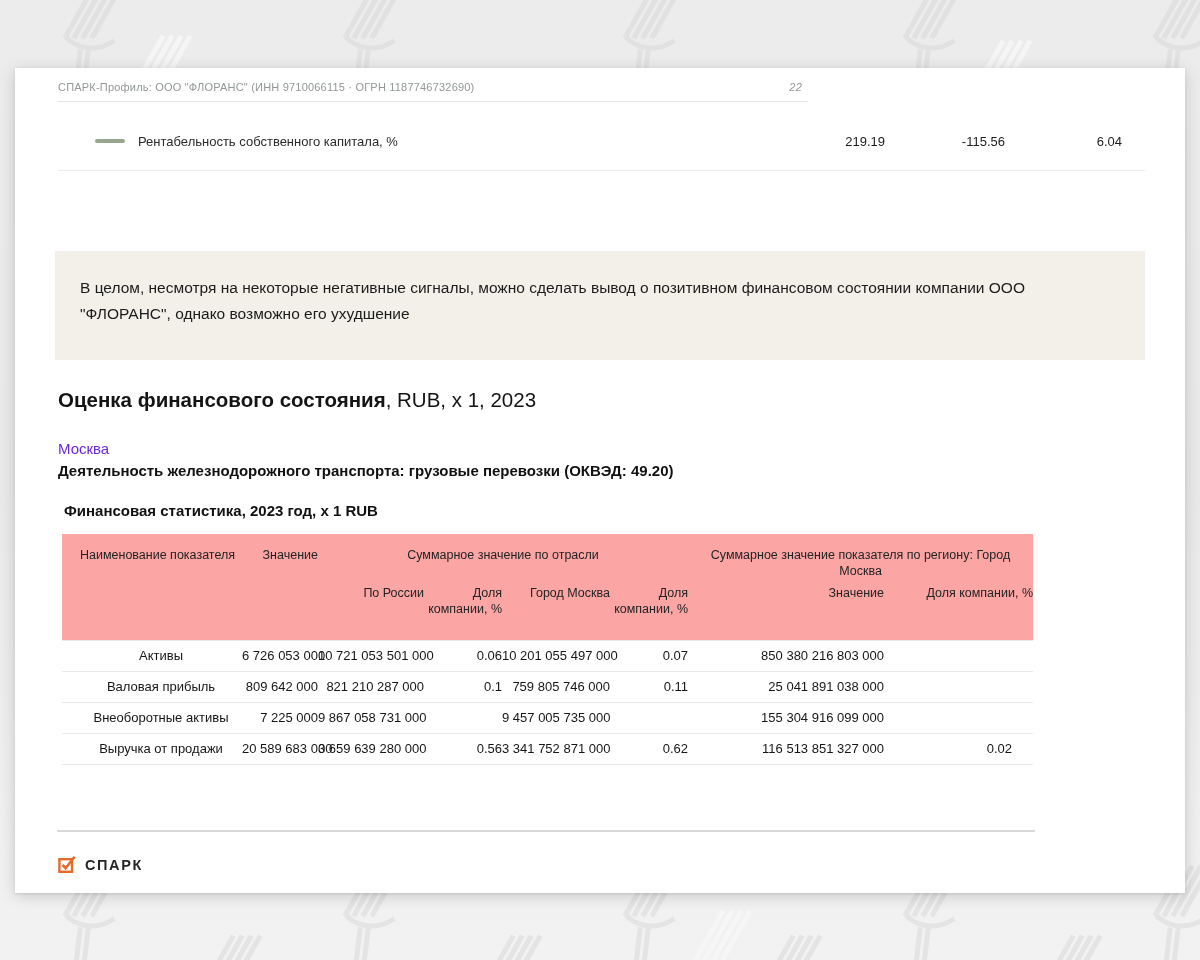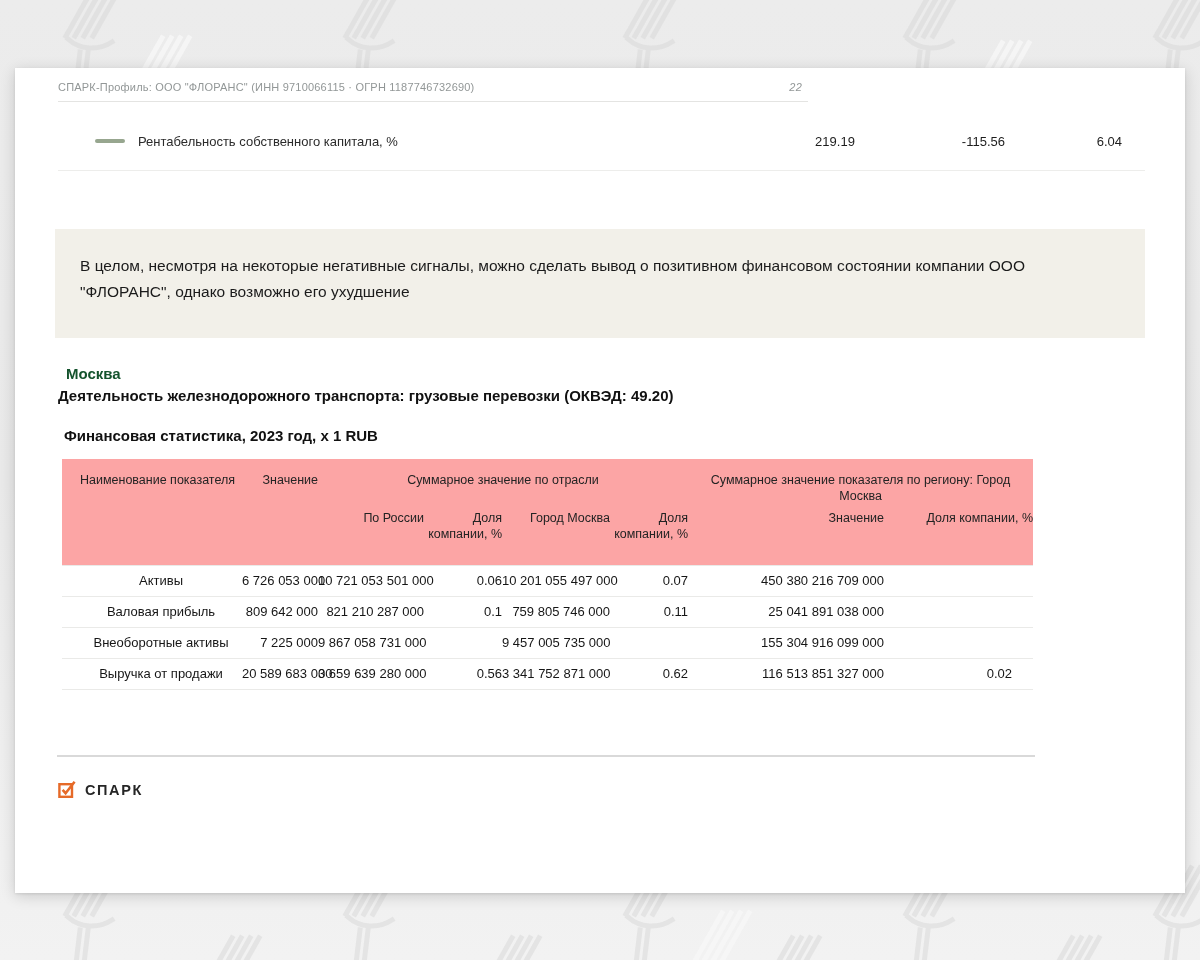--- a/index.html
+++ b/index.html
@@ -15,33 +15,33 @@
     justify-content:space-between; align-items:flex-start;
     font-size:11px; color:#929797; letter-spacing:0.2px; }
   .doc-header .pageno { padding-right:6px;font-style:italic; }
   .header-rule { width:750px; border-bottom:1px solid #e4e4e2; margin-top:8px; }
 
   .legend-row { margin-top:29px; display:flex; align-items:center; height:20px; }
   .legend-line { width:30px; height:4px; border-radius:2px; background:#97a68f;
     margin-left:37px; flex:0 0 auto; }
   .legend-label { font-size:13px; color:#2b2b2b; margin-left:13px; flex:1 1 auto; }
   .legend-val { flex:0 0 auto; text-align:right; font-size:13px; color:#1d1d1d; }
-  .v1 { width:100px;text-align:center; } .v2 { width:120px; } .v3 { width:117px; margin-right:23px;padding-left:45px; }
+  .v1 { width:100px; } .v2 { width:120px; } .v3 { width:117px; margin-right:23px;padding-left:45px; }
 
   .full-rule { border-bottom:1px solid #ededeb; margin-top:19px; }
 
-  .summary-box { margin-top:58px; margin-left:-3px; width:1090px; min-height:109px;
+  .summary-box { margin-top:80px; margin-left:-3px; width:1090px; min-height:109px;
     background:#f2f0e9; padding:24px 25px; font-size:15.5px; line-height:26px;
     color:#1b1b1b; }
 
   .section-title { margin-top:27px; font-size:20.5px; line-height:26px;
     color:#141414; font-weight:400; }
   .section-title .tmain { font-weight:700; }
 
-  .city { margin-top:25px; font-size:15px; line-height:21px; font-weight:700; color:#14532d;margin-left:8px; }
+  .city { margin-top:25px; font-size:15px; line-height:21px; font-weight:400; color:#6d28d9; }
   .activity { margin-top:1px; font-size:15px; line-height:21px; font-weight:700; color:#111; }
   .stat-subtitle { margin-top:20px; margin-left:6px; font-size:15px; line-height:20px;
     font-weight:700; color:#111; }
 
   table.fin-table { margin-top:13px; margin-left:4px; width:971px;
     border-collapse:collapse; table-layout:fixed; }
   .fin-table thead th { background:#fca5a5; font-weight:400; font-size:12.5px;
     color:#232323; vertical-align:top; line-height:16px; }
   .fin-table thead tr.h1 th { padding:13px 0 3px; }
   .fin-table thead tr.h2 th { padding:3px 0 23px; }
@@ -123,20 +123,23 @@
     <span class="legend-val v1">219.19</span>
     <span class="legend-val v2">-115.56</span>
     <span class="legend-val v3">6.04</span>
   </div>
   <div class="full-rule"></div>
 
   <div class="summary-box">
     <span>В целом, несмотря на некоторые негативные сигналы, можно сделать вывод о позитивном финансовом состоянии компании ООО "ФЛОРАНС", однако возможно его ухудшение</span>
   </div>
 
+  <div class="section-title">
+    <span class="tmain">Оценка финансового состояния</span><span>, RUB, x 1, 2023</span>
+  </div>
 
   <div class="city">Москва</div>
   <div class="activity">Деятельность железнодорожного транспорта: грузовые перевозки (ОКВЭД: 49.20)</div>
 
   <div class="stat-subtitle">Финансовая статистика, 2023 год, x 1 RUB</div>
 
   <table class="fin-table">
     <colgroup>
       <col style="width:180px">
         <col style="width:76px">
@@ -166,21 +169,21 @@
       </tr>
     </thead>
     <tbody>
       <tr>
         <td class="name">Активы</td>
         <td>6 726 053 000</td>
         <td>10 721 053 501 000</td>
         <td>0.06</td>
         <td>10 201 055 497 000</td>
         <td>0.07</td>
-        <td>450 380 216 709 000</td>
+        <td>850 380 216 803 000</td>
         <td class="lastcol"></td>
       </tr>
       <tr>
         <td class="name">Валовая прибыль</td>
         <td>809 642 000</td>
         <td>821 210 287 000</td>
         <td>0.1</td>
         <td>759 805 746 000</td>
         <td>0.11</td>
         <td>25 041 891 038 000</td>

